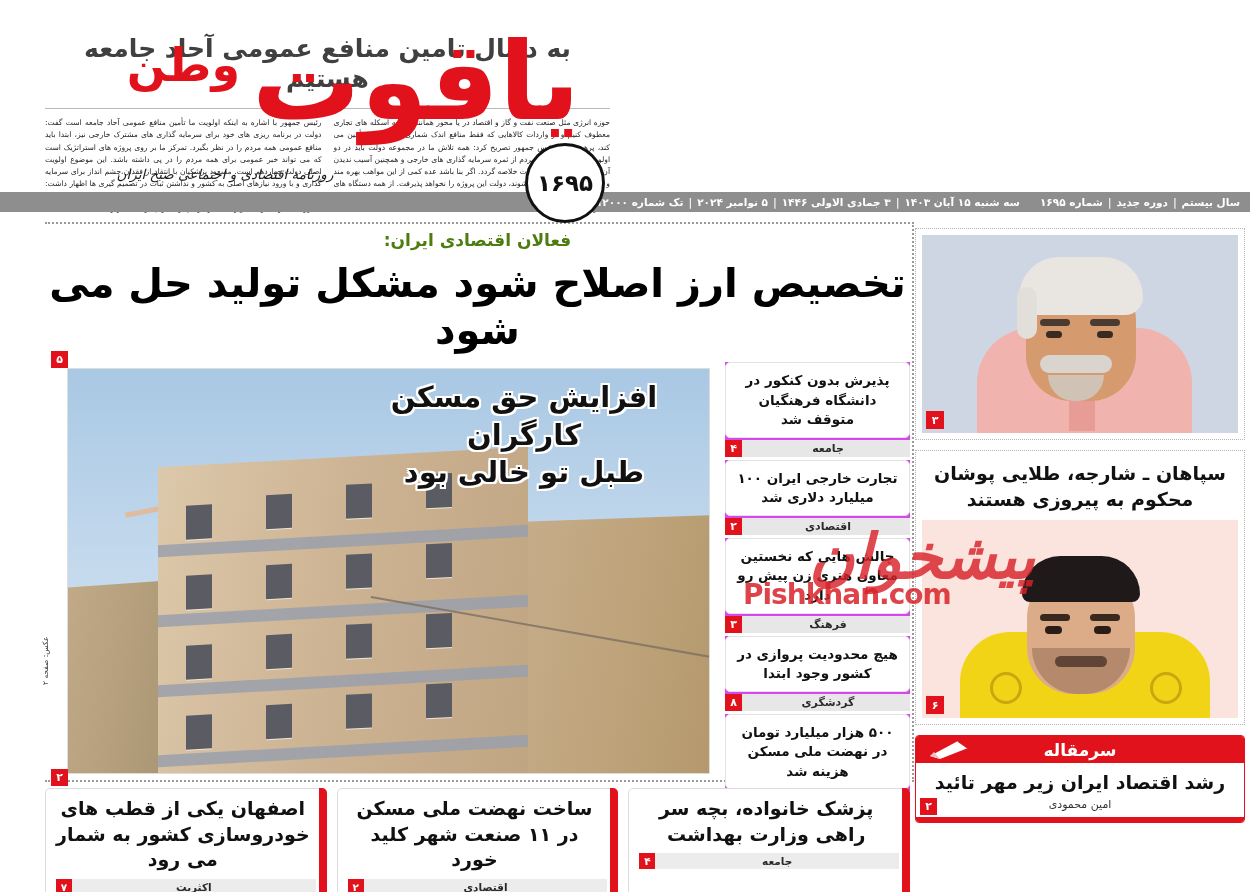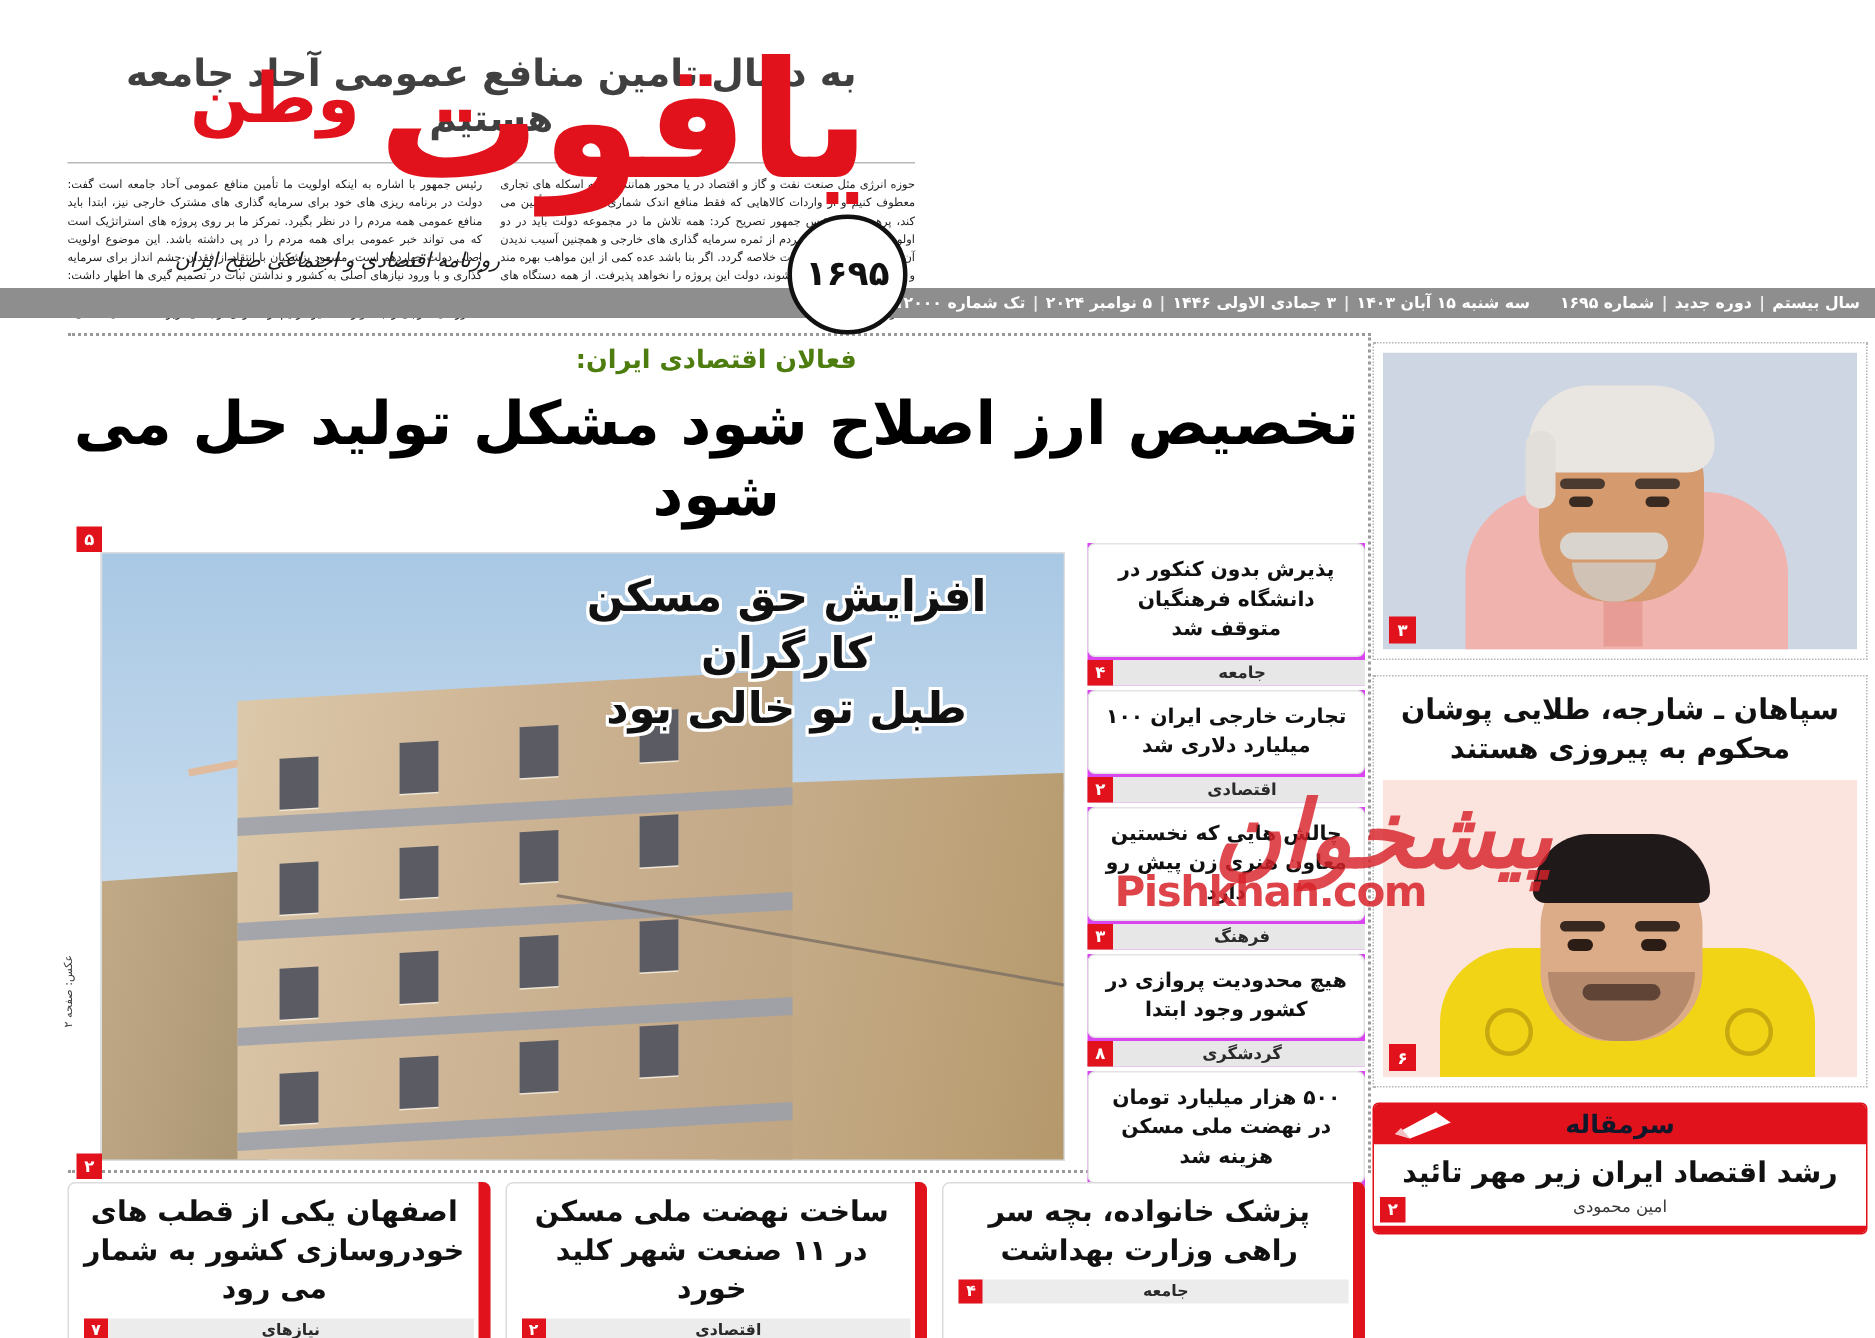--- a/index.html
+++ b/index.html
@@ -188,21 +188,21 @@
   .p2-eye{position:absolute;top:106px;width:17px;height:8px;background:#2b1d16;border-radius:4px;}
   .p2-mous{position:absolute;left:133px;top:136px;width:52px;height:11px;background:#4b352a;border-radius:6px;opacity:.8;}
   .p2-beard{position:absolute;left:110px;top:128px;width:98px;height:46px;background:#6a4b3a;border-radius:0 0 46px 46px;opacity:.35;}
 
   
   .editorial{border:1px solid #e2121c;border-radius:4px;overflow:hidden;margin-top:2px;}
   .ed-head{
     background:#e2121c;height:27px;display:flex;flex-direction:row-reverse;align-items:center;
     justify-content:center;position:relative;
   }
-  .ed-head-label{color:#0f172a;font-size:17px;font-weight:bold;direction:rtl;letter-spacing:-0.5px;}
+  .ed-head-label{color:#ffffff;font-size:17px;font-weight:bold;direction:rtl;letter-spacing:-0.5px;}
   .ed-pen{position:absolute;left:12px;top:2px;}
   .ed-body{background:#fff;padding:8px 6px 6px 6px;position:relative;}
   .ed-title{
     text-align:center;direction:rtl;font-size:19px;font-weight:bold;color:#111;letter-spacing:-0.8px;
   }
   .ed-author{text-align:center;direction:rtl;font-size:11px;color:#333;margin-top:5px;}
   .ed-page{
     position:absolute;left:4px;bottom:2px;width:17px;height:17px;background:#e2121c;color:#fff;
     font-size:11px;font-weight:bold;display:flex;align-items:center;justify-content:center;
   }
@@ -445,21 +445,21 @@
       </div>
       <div class="ed-foot"></div>
     </div>
   </div>
 
   <div class="bottom-row">
     <div class="bcard">
       <div class="bcard-title">اصفهان یکی از قطب های خودروسازی کشور به شمار می رود</div>
       <div class="bcard-foot">
         <div class="bcard-page">۷</div>
-        <div class="bcard-cat">نیازهای</div>
+        <div class="bcard-cat">اکثریت</div>
       </div>
     </div>
     <div class="bcard">
       <div class="bcard-title">ساخت نهضت ملی مسکن در ۱۱ صنعت شهر کلید خورد</div>
       <div class="bcard-foot">
         <div class="bcard-page">۲</div>
         <div class="bcard-cat">اقتصادی</div>
       </div>
     </div>
     <div class="bcard">

